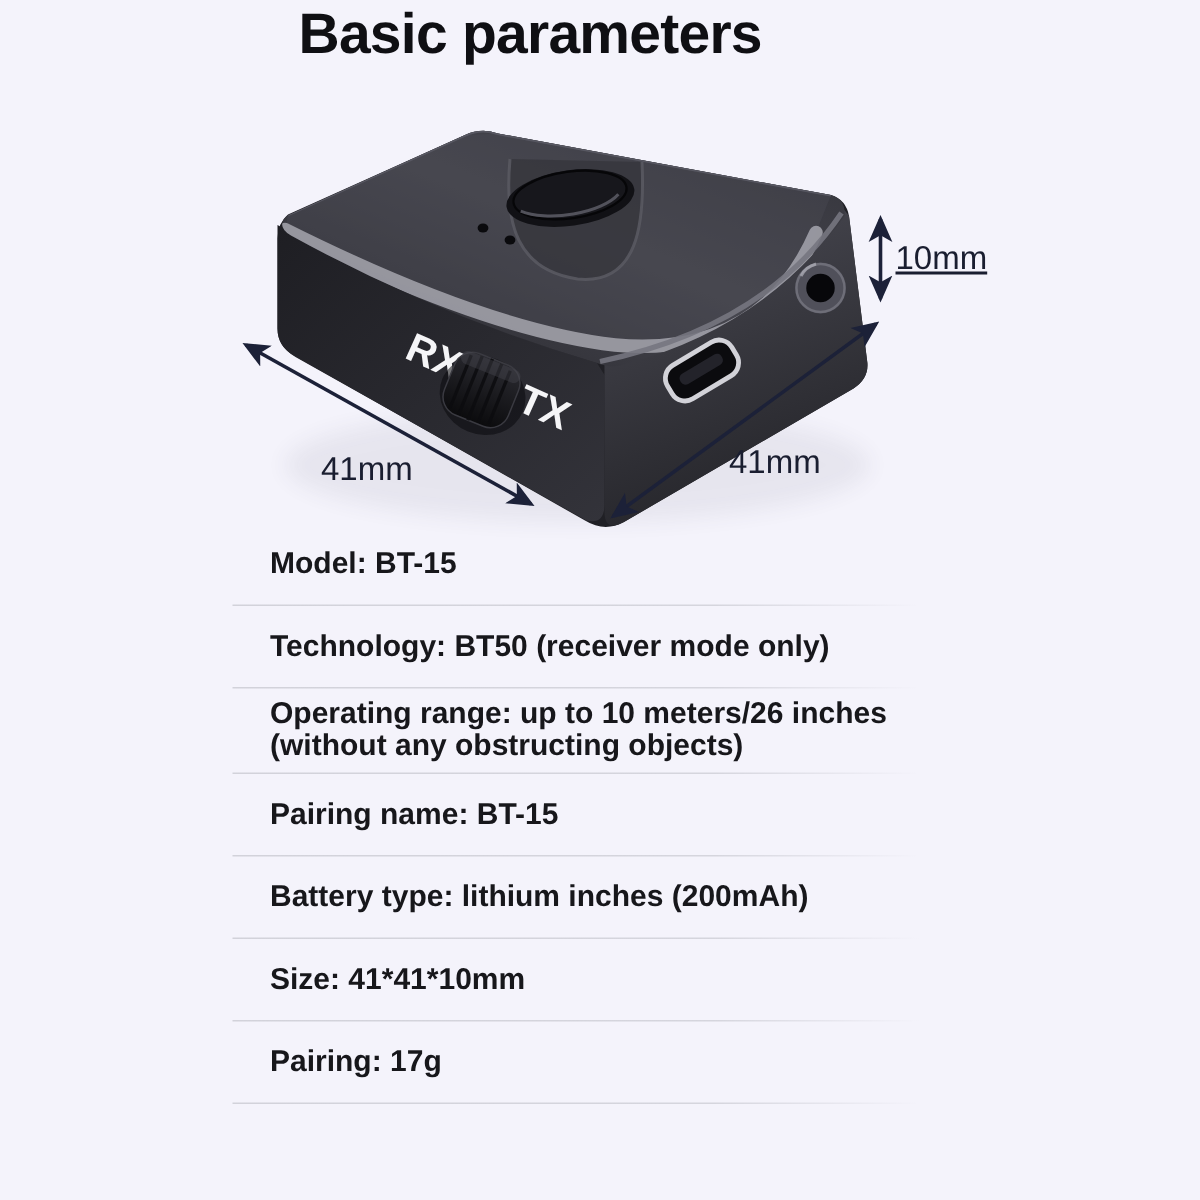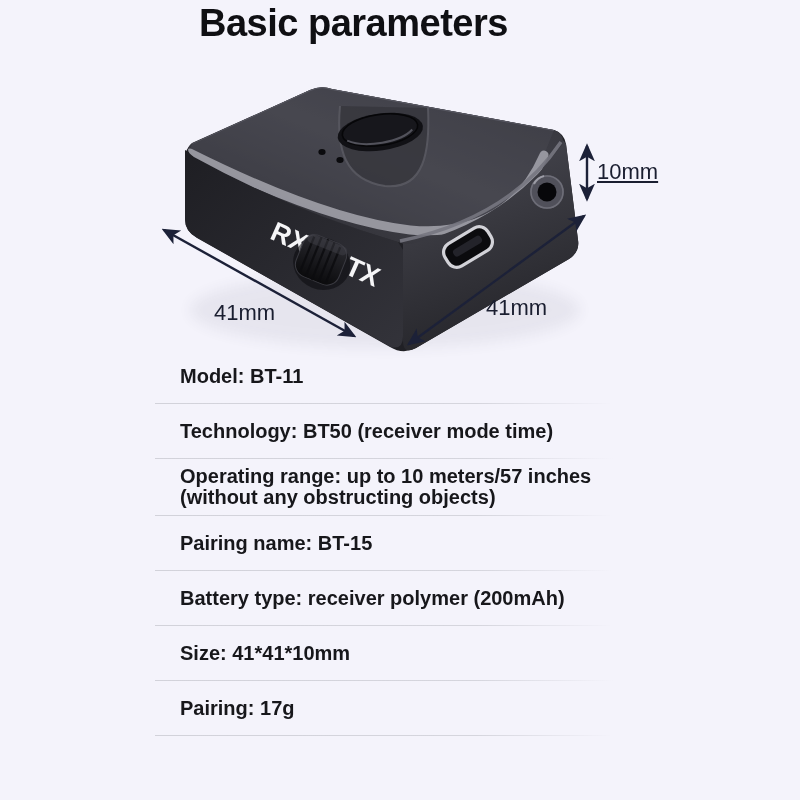--- a/index.html
+++ b/index.html
@@ -141,23 +141,23 @@
       <line x1="444" y1="136" x2="269" y2="264" marker-start="url(#ahStart)" marker-end="url(#ahEnd)"></line>
       <line x1="447" y1="66" x2="447" y2="119" marker-start="url(#ahStart)" marker-end="url(#ahEnd)"></line>
     </g>
   </svg>
 
   <div class="dim dim-left">41mm</div>
   <div class="dim dim-right">41mm</div>
   <div class="dim dim-height">10mm</div>
 
   <div class="specs">
-    <div class="spec-row"><span>Model: BT-11</span></div>
-    <div class="spec-row"><span>Technology: BT50 (receiver mode time)</span></div>
-    <div class="spec-row tight"><span>Operating range: up to 10 meters/57 inches
+    <div class="spec-row"><span>Model: BT-15</span></div>
+    <div class="spec-row"><span>Technology: BT50 (receiver mode only)</span></div>
+    <div class="spec-row tight"><span>Operating range: up to 10 meters/26 inches
 (without any obstructing objects)</span></div>
     <div class="spec-row"><span>Pairing name: BT-15</span></div>
-    <div class="spec-row"><span>Battery type: receiver polymer (200mAh)</span></div>
+    <div class="spec-row"><span>Battery type: lithium inches (200mAh)</span></div>
     <div class="spec-row"><span>Size: 41*41*10mm</span></div>
     <div class="spec-row"><span>Pairing: 17g</span></div>
   </div>
 
 </div>
 
 </body></html>

